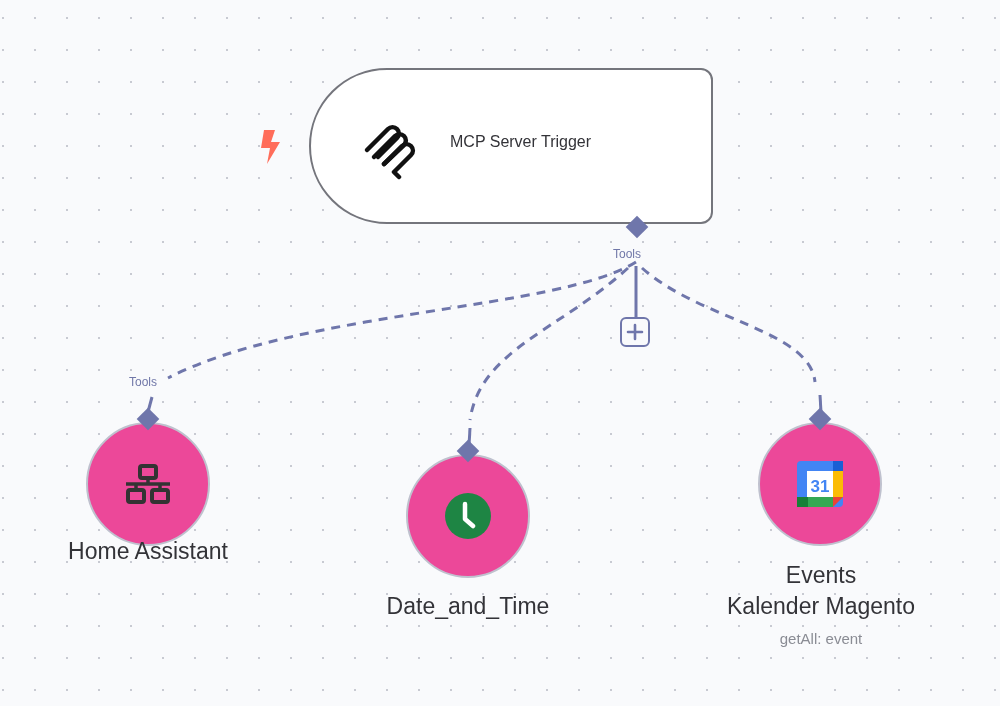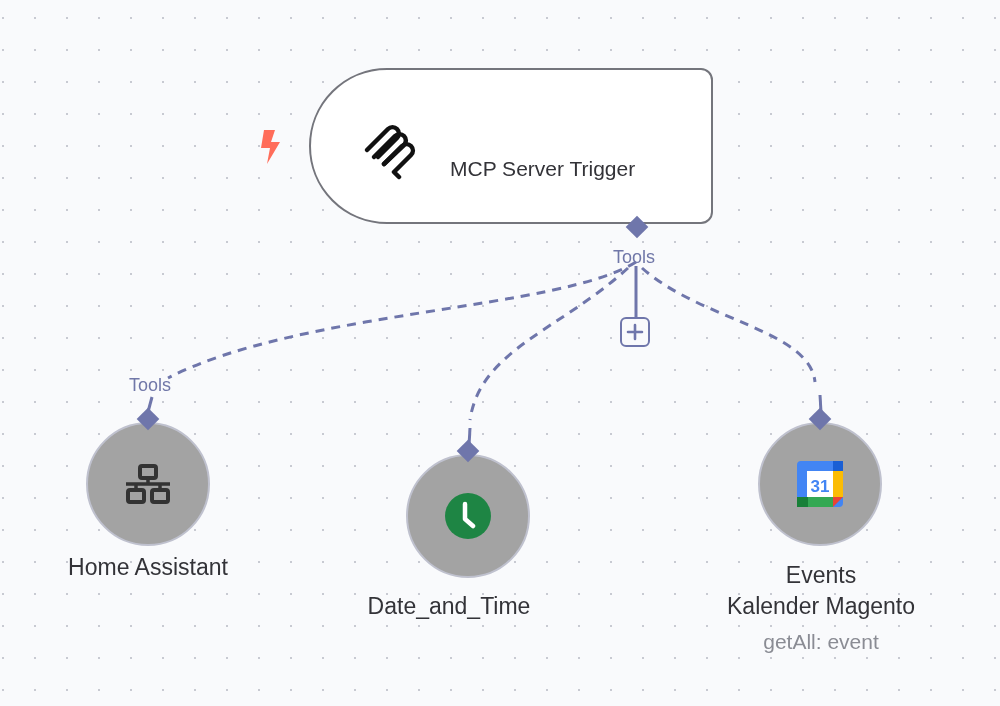--- a/index.html
+++ b/index.html
@@ -12,37 +12,37 @@
     font-family: "Liberation Sans", sans-serif;
   }
   .abs { position: absolute; }
   #edges { position: absolute; left: 0; top: 0; }
   .trigger-node {
     left: 309px; top: 68px; width: 404px; height: 156px;
     background: #ffffff; border: 2.5px solid #74757c;
     border-radius: 78px 12px 12px 78px; box-sizing: border-box;
   }
   .trigger-title {
-    left: 450px; top: 133px; font-size: 21px; color: #333338; white-space: nowrap; margin-top: 24px;
+    left: 450px; top: 133px; font-size: 16px; color: #333338; white-space: nowrap;
   }
   .bolt { left: 258px; top: 128px; }
   .mcp-icon { left: 362px; top: 120px; }
   .tool-node {
     width: 124px; height: 124px; border-radius: 50%;
-    background: #a3a3a3; border: 2.5px solid #bfc1ce; box-sizing: border-box;
+    background: #ec4899; border: 2.5px solid #bfc1ce; box-sizing: border-box;
     display: flex; align-items: center; justify-content: center;
   }
   .node-label {
     font-size: 23px; color: #333338; text-align: center; line-height: 31px;
     width: 260px; margin-left: -130px;
   }
   .node-sub {
-    font-size: 21px; color: #8a8c94; text-align: center; width: 260px; margin-left: -130px;
+    font-size: 15px; color: #8a8c94; text-align: center; width: 260px; margin-left: -130px;
   }
-  .port-label { font-size: 18px; color: #7077a8; }
+  .port-label { font-size: 12px; color: #7077a8; }
   .add-btn {
     left: 620px; top: 317px; width: 30px; height: 30px; box-sizing: border-box;
     border: 2.5px solid #6f76ab; border-radius: 6px; background: #f9fafc;
     display: flex; align-items: center; justify-content: center; cursor: pointer;
   }
 </style>
 </head>
 <body>
 
 <svg id="edges" width="1000" height="706">
@@ -86,34 +86,34 @@
   <svg width="50" height="40" viewBox="0 0 50 40">
     <rect x="17" y="2" width="16" height="12" rx="2" fill="none" stroke="#333" stroke-width="4"></rect>
     <path d="M25 14 V20 M3 20 H47 M13 20 V26 M37 20 V26" stroke="#333" stroke-width="3.5"></path>
     <rect x="5" y="26" width="16" height="12" rx="2" fill="none" stroke="#333" stroke-width="4"></rect>
     <rect x="29" y="26" width="16" height="12" rx="2" fill="none" stroke="#333" stroke-width="4"></rect>
   </svg>
 </div>
 <svg class="abs" style="left:133px;top:404px" width="30" height="30">
   <rect x="7" y="7" width="16" height="16" transform="rotate(45 15 15)" fill="#6f76ab"></rect>
 </svg>
-<div class="abs node-label" style="left:148px;top:552px">
+<div class="abs node-label" style="left:148px;top:536px">
   <div>Home Assistant</div>
 </div>
 
 <div class="abs tool-node" style="left:406px;top:454px">
   <svg width="48" height="48" viewBox="0 0 48 48">
     <circle cx="24" cy="24" r="23" fill="#1e8544"></circle>
     <path d="M21 12 V27 L29 34" fill="none" stroke="#fff" stroke-width="4.5" stroke-linecap="round" stroke-linejoin="round"></path>
   </svg>
 </div>
 <svg class="abs" style="left:453px;top:436px" width="30" height="30">
   <rect x="7" y="7" width="16" height="16" transform="rotate(45 15 15)" fill="#6f76ab"></rect>
 </svg>
-<div class="abs node-label" style="left:449px;top:591px">
+<div class="abs node-label" style="left:468px;top:591px">
   <div>Date_and_Time</div>
 </div>
 
 <div class="abs tool-node" style="left:758px;top:422px">
   <svg width="48" height="48" viewBox="0 0 48 48">
     <rect x="1" y="1" width="46" height="46" rx="4" fill="#4285f4"></rect>
     <rect x="37" y="1" width="10" height="12" fill="#1a5fd4"></rect>
     <rect x="37" y="11" width="10" height="26" fill="#fbbc04"></rect>
     <rect x="1" y="37" width="36" height="10" fill="#34a853"></rect>
     <rect x="1" y="37" width="11" height="10" fill="#188038"></rect>

